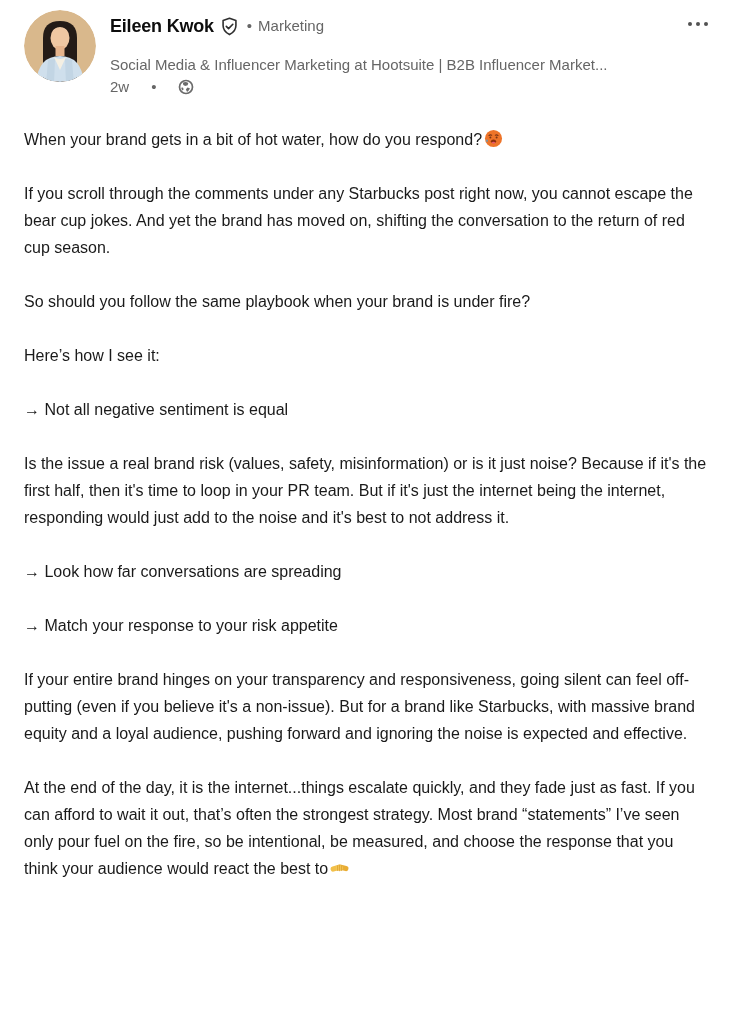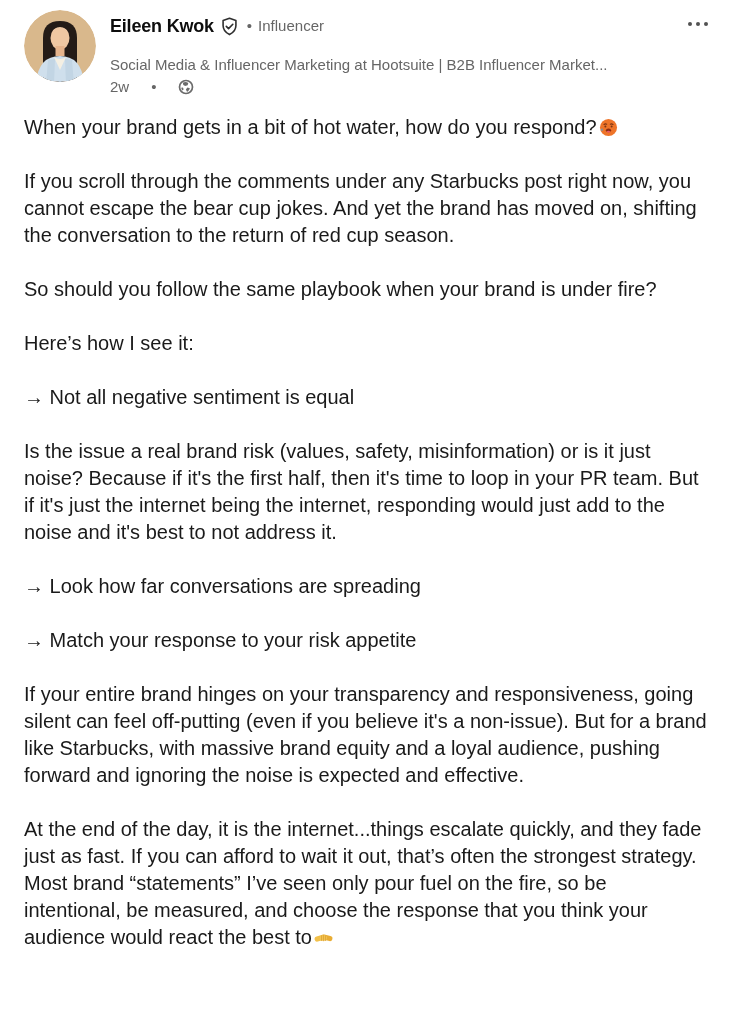--- a/index.html
+++ b/index.html
@@ -77,22 +77,22 @@
     cursor: pointer;
     border-radius: 50%;
   }
   .overflow-btn .dot {
     width: 4px; height: 4px;
     border-radius: 50%;
     background: #525252;
   }
   
   .post-body {
-    margin-top: 17px;
-    font-size: 20px;
+    margin-top: 29px;
+    font-size: 16px;
     line-height: 27px;
     color: #1a1a1a;
   }
   .post-body p { margin: 0 0 27px 0; }
   .post-body p:last-child { margin-bottom: 0; }
   .emoji {
     display: inline-block;
     vertical-align: -3px;
     margin-left: 2px;
   }
@@ -129,21 +129,21 @@
     <div class="header-meta">
       <div class="name-row">
         <span class="actor-name">Eileen Kwok</span>
         <span class="verified-badge">
           <svg width="19" height="19" viewBox="0 0 16 16">
             <path d="M8 1.1 L13.4 3 V7.2 C13.4 10.7 11.2 13.2 8 14.8 C4.8 13.2 2.6 10.7 2.6 7.2 V3 Z" fill="none" stroke="#2f2f2f" stroke-width="1.35" stroke-linejoin="round"></path>
             <path d="M5.3 7.9 L7.2 9.8 L10.8 6.1" fill="none" stroke="#2f2f2f" stroke-width="1.35" stroke-linecap="round" stroke-linejoin="round"></path>
           </svg>
         </span>
         <span class="follow-sep">•</span>
-        <span class="follow-status">Influencer</span>
+        <span class="follow-status">Marketing</span>
       </div>
       <div class="actor-subtitle">Social Media &amp; Influencer Marketing at Hootsuite | B2B Influencer Market...</div>
       <div class="time-row">
         <span>2w</span>
         <span>•</span>
         <span class="globe-icon">
           <svg width="16" height="16" viewBox="0 0 16 16">
             <circle cx="8" cy="8" r="6.5" fill="#ffffff" stroke="#6b6b6b" stroke-width="1.7"></circle>
             <path fill="#6b6b6b" d="M4.8 3.8 Q7.6 2.4 10.3 3.9 L9.6 6.3 L7.2 7.1 L5.3 5.9 Z"></path>
             <path fill="#6b6b6b" d="M9.4 8.6 L11.9 9.3 Q11.3 11.9 9.1 13 L7.9 10.6 Z"></path>

